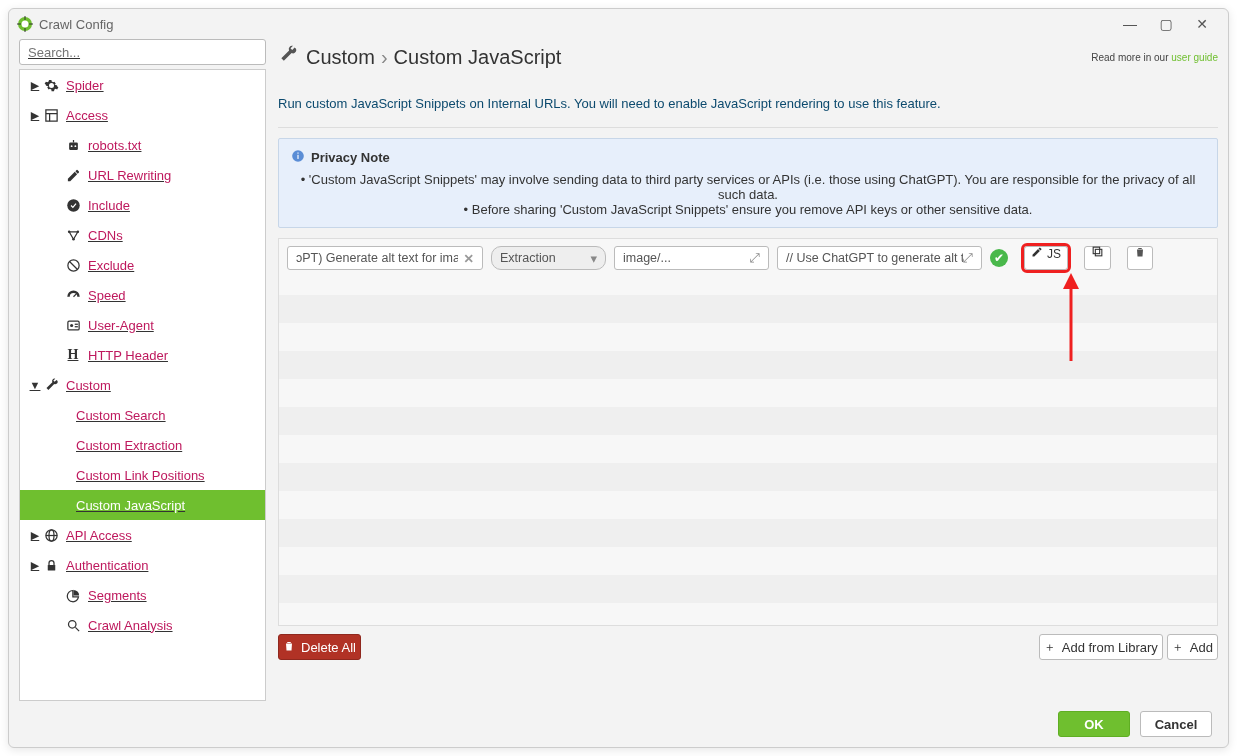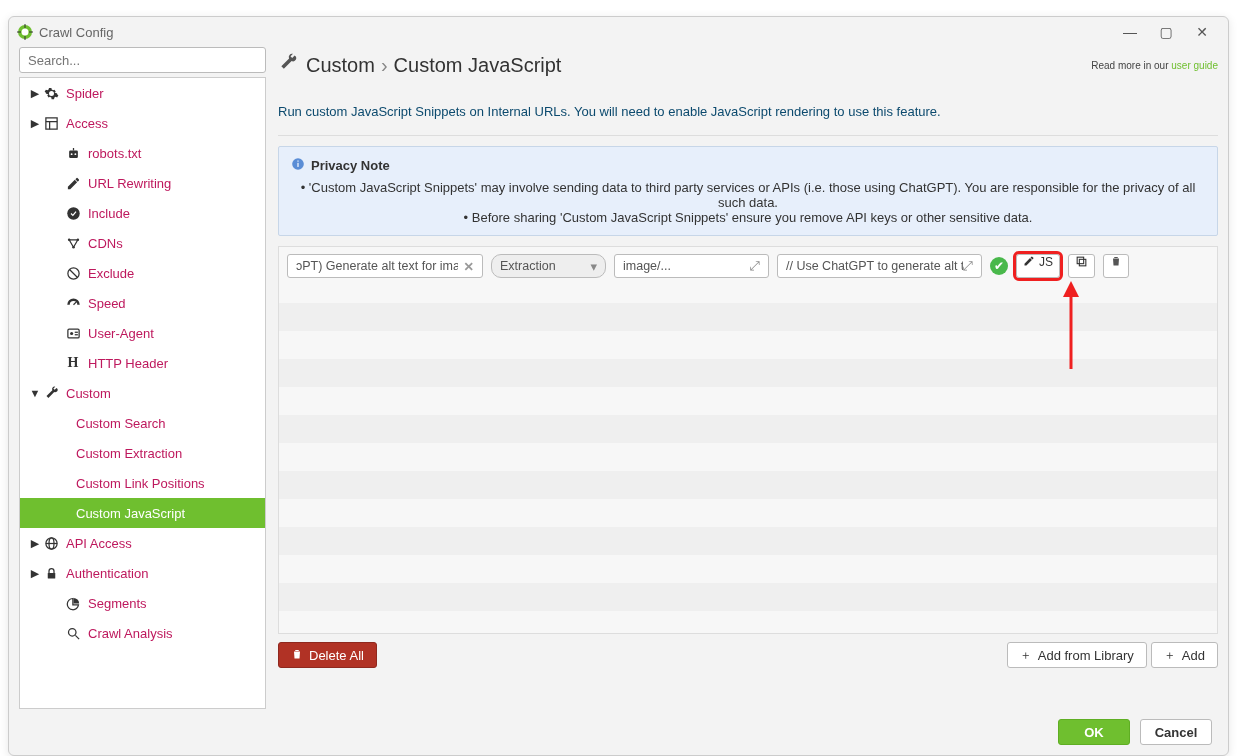--- a/index.html
+++ b/index.html
@@ -1,33 +1,33 @@
 <!DOCTYPE html>
 <html><head>
 <meta charset="utf-8">
 <style>
   * { box-sizing: border-box; }
   html, body { margin:0; padding:0; height:100%; font-family: Arial, Helvetica, sans-serif; font-size:13px; color:#333; background:#fff;}
   .dialog {
-    position:absolute; left:8px; top:16px; width:1221px; height:740px;
+    position:absolute; left:8px; top:8px; width:1221px; height:740px;
     border:1px solid #ccc; border-radius:6px; background:#f3f3f3;
     box-shadow: 0 2px 10px rgba(0,0,0,0.1);
     display:flex; flex-direction:column;
     overflow:hidden;
   }
   
   .titlebar { height:30px; display:flex; align-items:center; padding:0 8px; color:#666;}
   .titlebar .title-icon { width:16px;height:16px; margin-right:6px; display:inline-block;}
   .titlebar .spacer { flex:1;}
   .winbtn { width:36px; text-align:center; color:#555; font-size:14px; line-height:30px; cursor:default;}
   .winbtn.close {  }
   
   .body { flex:1; display:flex; padding:0 10px 0 10px; overflow:hidden;}
   
-  .sidebar { width:247px; display:flex; flex-direction:column; margin-right:12px;}
+  .sidebar { width:247px; display:flex; flex-direction:column; margin-right:12px;text-decoration:underline;}
   .search { height:26px; border:1px solid #bbb; border-radius:3px; background:#fff; padding:2px 8px; color:#888; font-size:13px; margin-bottom:4px;}
   .tree { flex:1; border:1px solid #ccc; background:#fff; overflow:auto;}
   .node { display:flex; align-items:center; height:30px; padding:0 8px; position:relative;}
   .caret { width:14px; font-size:11px; color:#333; text-align:center; }
   .nicon { width:18px; display:inline-flex; align-items:center; justify-content:center; color:#333; font-size:14px; margin-right:6px;}
   .node-label { color:#be185d;}
   .node.child { padding-left:44px;}
   .node.child2 { padding-left:56px;}
   .node.active { background:#6fbf2f; color:#fff;}
   .node.active .node-label, .node.active .nicon, .node.active .caret { color:#fff;}
@@ -48,26 +48,26 @@
   
   .grid { margin-top:10px; border:1px solid #ddd; background:#efefef; height:388px; position:relative; overflow:hidden;}
   .grid .stripes div { height:28px; }
   .grid .stripes div:nth-child(even){ background:#f7f7f7;}
   .grid .stripes div:nth-child(odd){ background:#efefef;}
   .row { position:absolute; left:0; right:0; top:0; height:38px; background:#f7f7f7; display:flex; align-items:center; padding:6px 8px; gap:8px;}
   .box { height:24px; border:1px solid #bbb; border-radius:3px; background:#fff; display:flex; align-items:center; padding:0 8px; color:#555; font-size:12.5px; position:relative;}
   .box .exp { margin-left:auto; color:#888; font-size:13px;}
   .box .xmark { margin-left:6px; color:#999; font-weight:bold;}
   .box.dropdown { background:#eee; border-color:#bbb;border-radius:10px;}
-  .btnsmall { height:24px; min-width:26px; border:1px solid #bbb; border-radius:3px; background:#fff; display:inline-flex; align-items:flex-start; justify-content:center; padding:0 6px; font-size:12px; gap:4px;}
+  .btnsmall { height:24px; min-width:26px; border:1px solid #bbb; border-radius:3px; background:#fff; display:inline-flex; align-items:flex-end; justify-content:center; padding:8px 6px; font-size:12px; gap:4px;margin-left:8px;}
   .btnsmall.highlighted { outline:3px solid #ef2020; outline-offset:0px;}
   .green-check { width:18px;height:18px; border-radius:50%; background:#49b84b; color:#fff; display:inline-flex;align-items:center;justify-content:center;font-size:12px;}
   
   .gridbar { display:flex; align-items:center; margin-top:8px; gap:4px;}
-  .btn { height:26px; border:1px solid #bbb; border-radius:3px; background:#fff; display:inline-flex; align-items:center; padding:0 12px; font-size:13px; gap:6px; cursor:default;}
+  .btn { height:26px; border:1px solid #bbb; border-radius:3px; background:#fff; display:inline-flex; align-items:center; padding:0 4px; font-size:13px; gap:6px; cursor:default;}
   .btn.danger { background:#b13225; color:#fff; border-color:#8f281e;}
   .btn.green { background:#6fbf2f; color:#fff; border-color:#5fae23;}
   .btn .icon { font-size:12px;}
   .filler{flex:1;}
   
   .footer { height:46px; display:flex; align-items:center; justify-content:flex-end; padding:0 16px; gap:10px; border-top:0;}
   .footer .btn { min-width:72px; justify-content:center;font-weight:bold;}
   
   .arrow-annot { position:absolute; left:772px; top:32px; pointer-events:none;}
   .nicon svg { width:15px; height:15px; fill:currentColor; }

